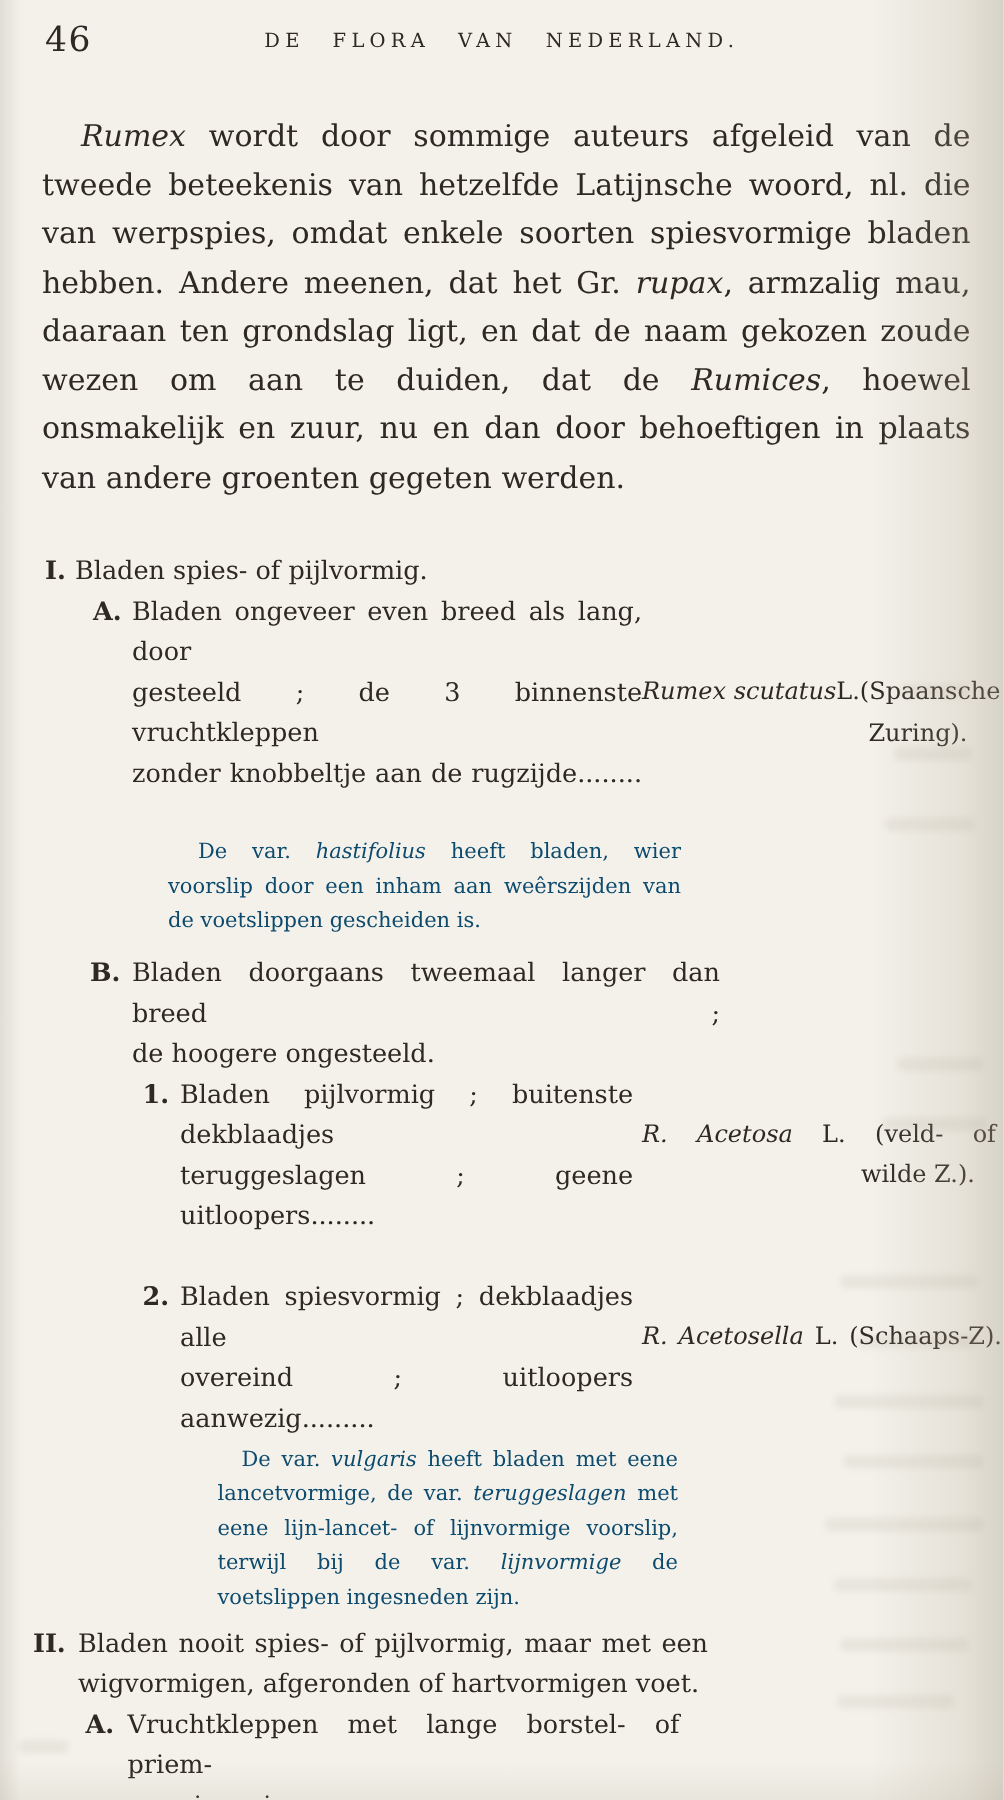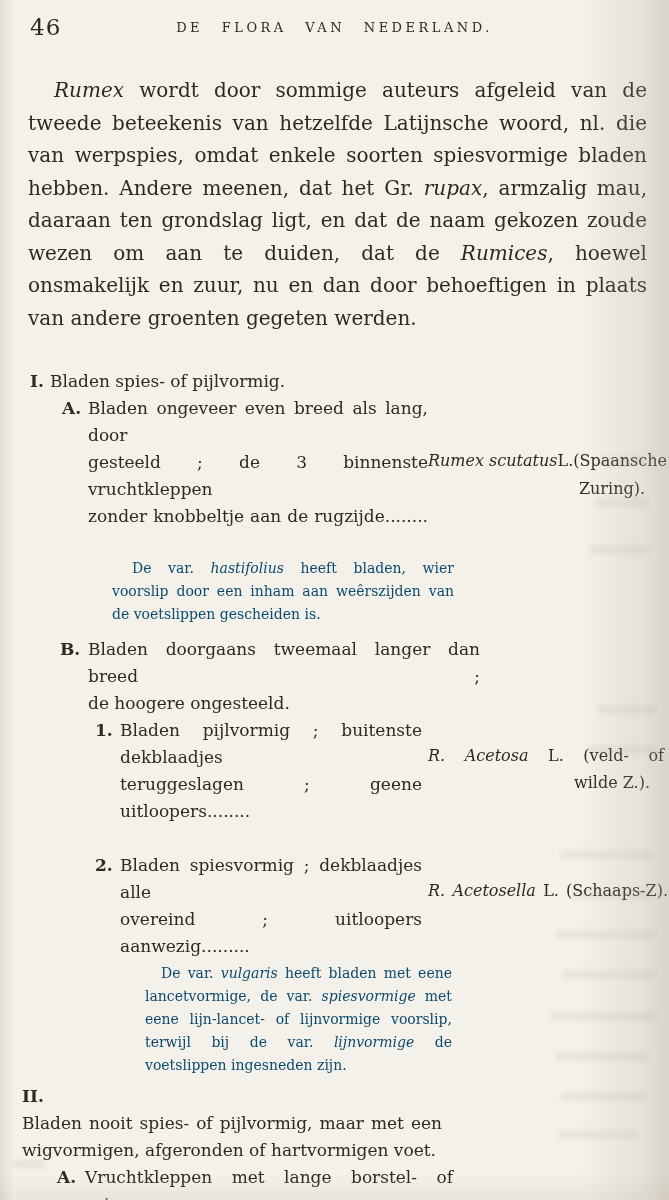--- a/index.html
+++ b/index.html
@@ -42,21 +42,21 @@
   .klabel{flex:0 0 auto;font-weight:bold;}
   .klines{flex:0 0 auto;}
   .kline{white-space:nowrap;}
   .kline.just{white-space:normal;text-align:justify;text-align-last:justify;}
 
   
   .lvl-I   {margin-left:30px;} .lvl-I   .klabel{width:20px;}
   .lvl-A   {margin-left:62px;} .lvl-A   .klabel{width:26px;}
   .lvl-B   {margin-left:60px;} .lvl-B   .klabel{width:28px;}
   .lvl-n1  {margin-left:95px;} .lvl-n1  .klabel{width:25px;}
-  .lvl-II  {margin-left:22px;flex-direction:column;} .lvl-II  .klabel{width:30px;}
+  .lvl-II  {margin-left:22px;} .lvl-II  .klabel{width:30px;}
   .lvl-IIA {margin-left:57px;} .lvl-IIA .klabel{width:28px;}
 
   .w340 .kline{width:340px;} .w392 .kline{width:392px;} .w302 .kline{width:302px;}
   .w420 .kline{width:420px;} .w368 .kline{width:368px;}
 
   .mbA{margin-bottom:27px;}  
   .mbB1{margin-bottom:27px;}
 
   .note{
     font-size:14px;line-height:23px;text-align:justify;
@@ -146,21 +146,21 @@
           <div class="kline just">overeind ; uitloopers aanwezig.........</div>
         </div>
       <div class="species sp-acetosella">
         <span class="it">R.</span>
         <span class="it">Acetosella</span>
         <span>L.</span>
         <span>(Schaaps-Z).</span>
       </div>
     </div>
 
-    <div class="note n2"><span>De var. </span><span class="it">vulgaris</span><span> heeft bladen met eene lancetvormige, de var. </span><span class="it">spiesvormige</span><span> met eene lijn-lancet- of lijnvormige voorslip, terwijl bij de var. </span><span class="it">lijnvormige</span><span> de voetslippen ingesneden zijn.</span></div>
+    <div class="note n2"><span>De var. </span><span class="it">vulgaris</span><span> heeft bladen met eene lancetvormige, de var. </span><span class="it">teruggeslagen</span><span> met eene lijn-lancet- of lijnvormige voorslip, terwijl bij de var. </span><span class="it">lijnvormige</span><span> de voetslippen ingesneden zijn.</span></div>
 
     <div class="kitem lvl-II">
       <span class="klabel">II.</span>
       <div class="klines w420">
           <div class="kline just">Bladen nooit spies- of pijlvormig, maar met een</div>
           <div class="kline">wigvormigen, afgeronden of hartvormigen voet.</div>
         </div>
     </div>
 
     <div class="kitem lvl-IIA">

